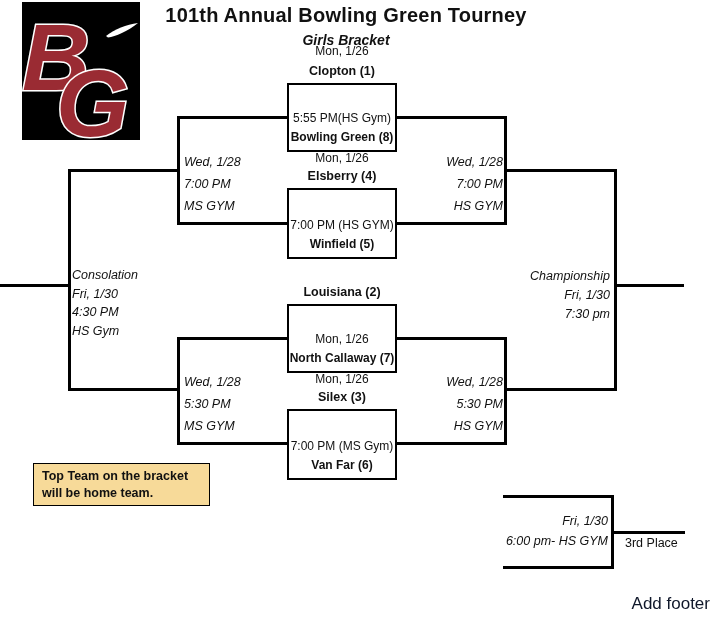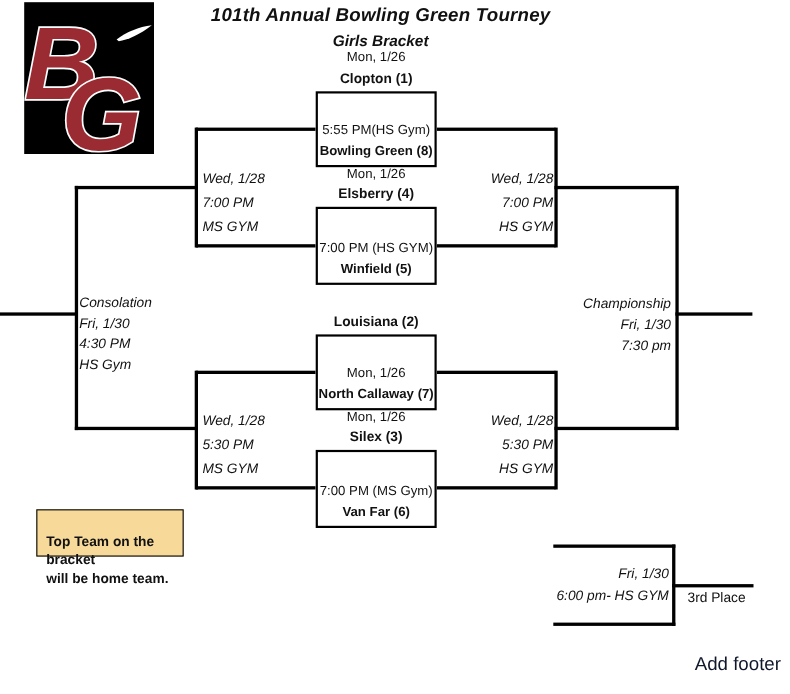--- a/index.html
+++ b/index.html
@@ -7,21 +7,21 @@
     width:718px;height:631px;position:relative;background:#ffffff;
     font-family:"Liberation Sans", sans-serif;color:#111;overflow:hidden;
   }
   
   .hl{position:absolute;height:3px;background:#000;}
   .vl{position:absolute;width:3px;background:#000;}
   
   .logo{position:absolute;left:22px;top:2px;width:118px;height:138px;background:#000;}
   
   .titlewrap{position:absolute;left:0;top:4px;width:692px;text-align:center;}
-  .title{font-size:17px;font-weight:bold;font-style:italic;letter-spacing:.2px;}
+  .title{font-size:20px;font-weight:bold;letter-spacing:.2px;}
   .subtitle{font-size:14px;font-weight:bold;font-style:italic;margin-top:5px;}
   
   .gamebox{
     position:absolute;left:287px;width:110px;border:2.5px solid #000;background:#fff;
     box-sizing:border-box;display:flex;flex-direction:column;justify-content:flex-end;
     align-items:center;padding-bottom:3px;font-size:12px;line-height:19px;z-index:2;
   }
   .gamebox .dt{white-space:nowrap;margin-top:48px;}
   .gamebox .bot{font-weight:bold;white-space:nowrap;}
   .seedlabel{
@@ -31,22 +31,22 @@
   
   .sf{position:absolute;font-style:italic;font-size:12.5px;line-height:22px;white-space:nowrap;}
   .sf.rt{width:103px;text-align:right;}
   .roundlbl{position:absolute;font-style:italic;font-size:12.5px;white-space:nowrap;}
   .consol{left:72px;top:266px;line-height:18.5px;}
   .champ{left:470px;top:267px;width:140px;text-align:right;line-height:19px;}
   .third{left:452px;top:512px;width:156px;text-align:right;line-height:19.5px;}
   .thirdlabel{position:absolute;left:625px;top:536px;font-size:12.5px;}
   
   .note{
-    position:absolute;left:33px;top:463px;width:134px;height:43px;box-sizing:border-box;
-    background:#F7DA99;border:1.5px solid #000;padding:20px 0 0 8px;
+    position:absolute;left:33px;top:463px;width:177px;height:43px;box-sizing:border-box;
+    background:#F7DA99;border:1.5px solid #000;padding:4px 0 0 8px;
     font-weight:bold;font-size:12.5px;line-height:17px;
   }
   
   .footer{
     position:absolute;left:0;top:594px;width:710px;text-align:right;
     color:#0f172a;font-size:17px;cursor:pointer;
   }
 </style>
 </head>
 <body>

